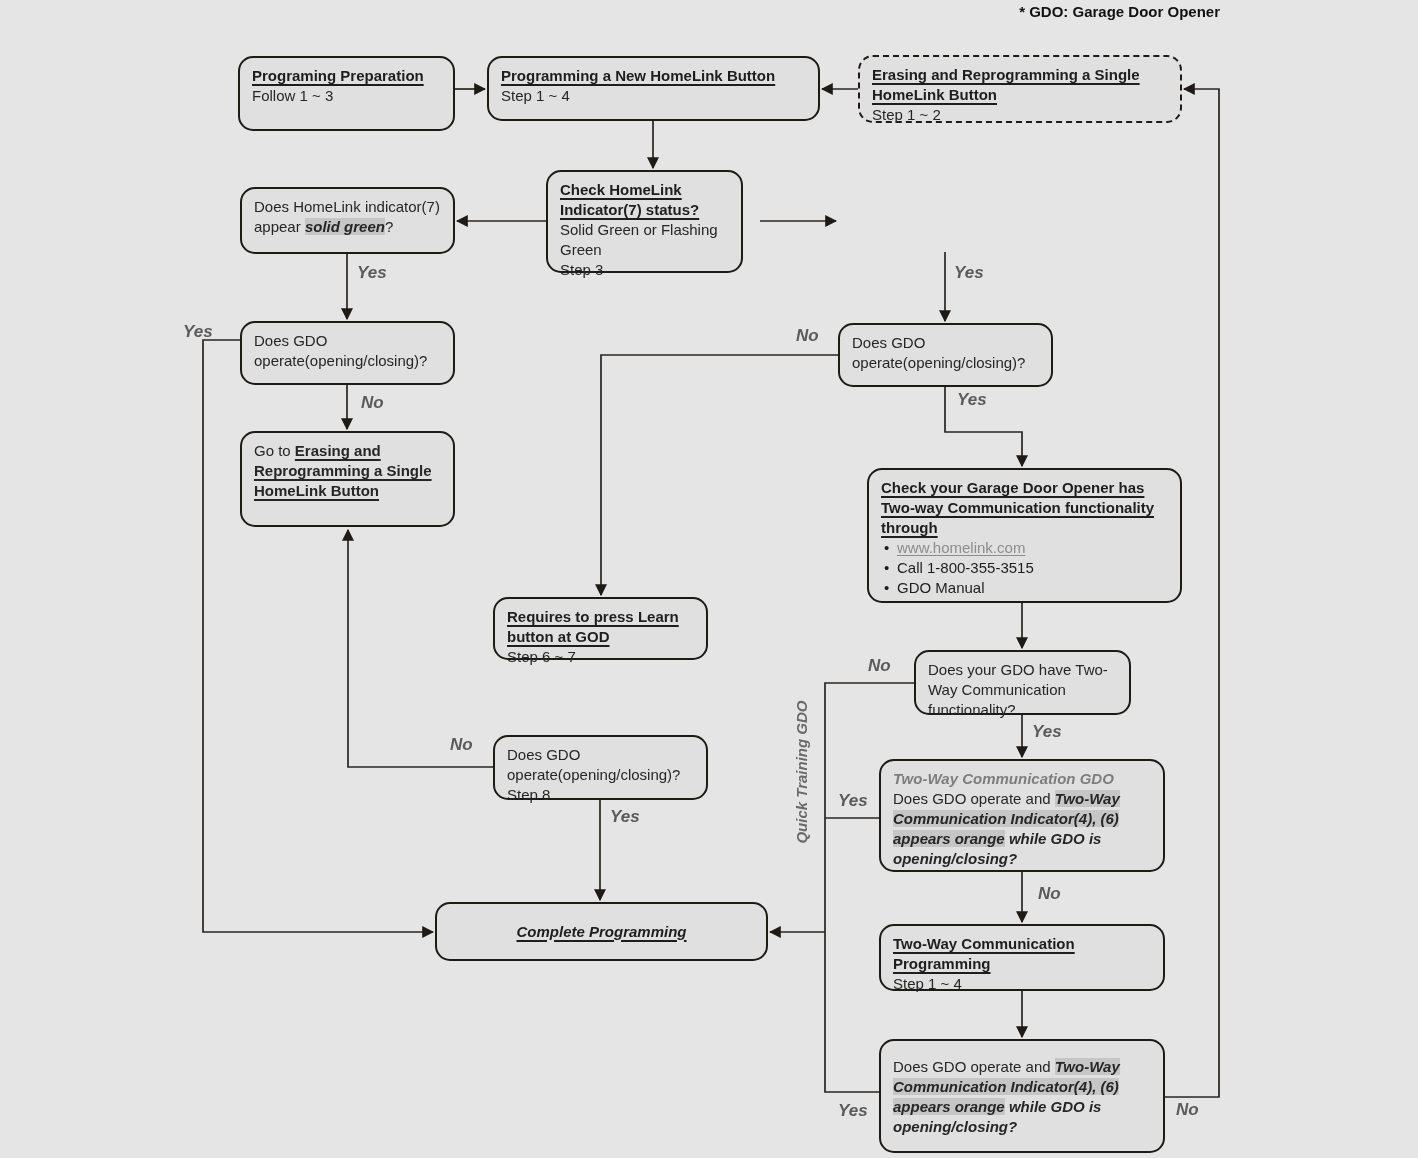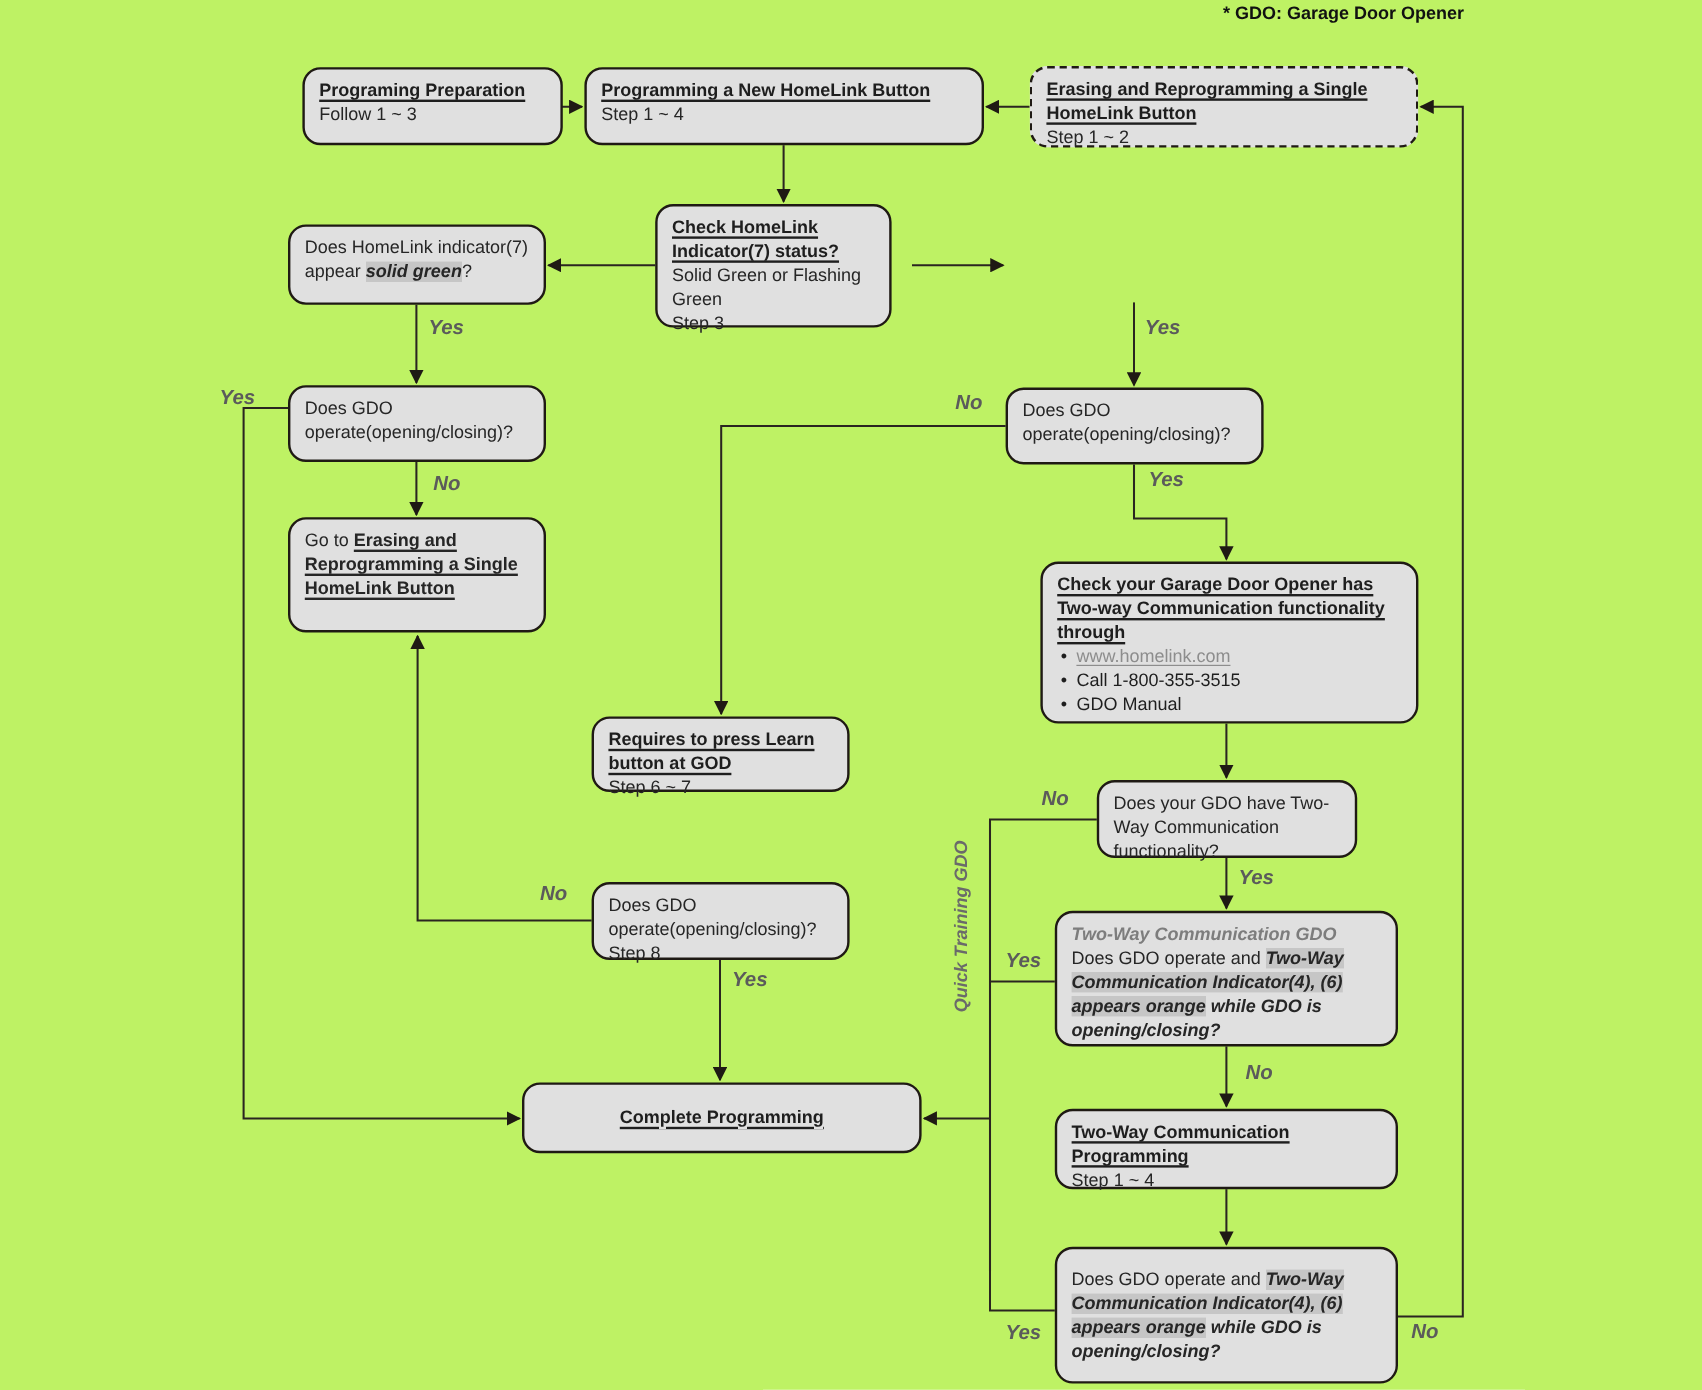--- a/index.html
+++ b/index.html
@@ -1,19 +1,19 @@
 <!DOCTYPE html>
 <html><head>
 <meta charset="utf-8">
 <style>
   html,body{margin:0;padding:0;}
   .canvas{
     position:relative;
     width:1418px;height:1158px;
-    background:#bef264;
+    background:#e5e5e5;
     font-family:"Liberation Sans","DejaVu Sans",sans-serif;
     color:#1e1e1e;
     overflow:hidden;
   }
   .connectors{position:absolute;left:0;top:0;width:1418px;height:1158px;}
   .box{
     position:absolute;
     box-sizing:border-box;
     background:#e0e0e0;
     border:2.5px solid #1f1a14;
@@ -51,21 +51,21 @@
     left:718px;top:762px;width:170px;height:20px;
     text-align:center;
     transform:rotate(-90deg);
     font-size:15px;font-weight:bold;font-style:italic;color:#6a6a6a;
     white-space:nowrap;
   }
   .note{
     position:absolute;top:3px;right:198px;
     font-size:15px;font-weight:bold;color:#111;
   }
-  .center-box{display:flex;align-items:center;justify-content:center;text-align:right;}
+  .center-box{display:flex;align-items:center;justify-content:center;text-align:right;font-style:italic;}
 </style>
 </head>
 <body>
 
 <div class="canvas">
 
   <svg class="connectors" viewBox="0 0 1418 1158" xmlns="http://www.w3.org/2000/svg">
     <defs>
       <marker id="arrow" viewBox="0 0 10 10" refX="9" refY="5" markerWidth="12" markerHeight="12" markerUnits="userSpaceOnUse" orient="auto">
         <path d="M0,0 L10,5 L0,10 z" fill="#1f1a14"></path>
@@ -91,21 +91,21 @@
       <path d="M1022,872 V922" marker-end="url(#arrow)"></path>
       <path d="M1022,991 V1037" marker-end="url(#arrow)"></path>
       <path d="M600,800 V900" marker-end="url(#arrow)"></path>
       <path d="M493,767 H348 V530" marker-end="url(#arrow)"></path>
       <path d="M1165,1097 H1219 V89 H1184" marker-end="url(#arrow)"></path>
     </g>
   </svg>
 
   <div class="note">* GDO: Garage Door Opener</div>
 
-  <div class="box" style="left:252px;top:56px;width:217px;height:65px;">
+  <div class="box" style="left:238px;top:56px;width:217px;height:75px;">
     <div class="title">Programing Preparation</div>
     <div class="body">Follow 1 ~ 3</div>
   </div>
 
   <div class="box" style="left:487px;top:56px;width:333px;height:65px;">
     <div class="title">Programming a New HomeLink Button</div>
     <div class="body">Step 1 ~ 4</div>
   </div>
 
   <div class="box dashed" style="left:858px;top:55px;width:324px;height:68px;">

